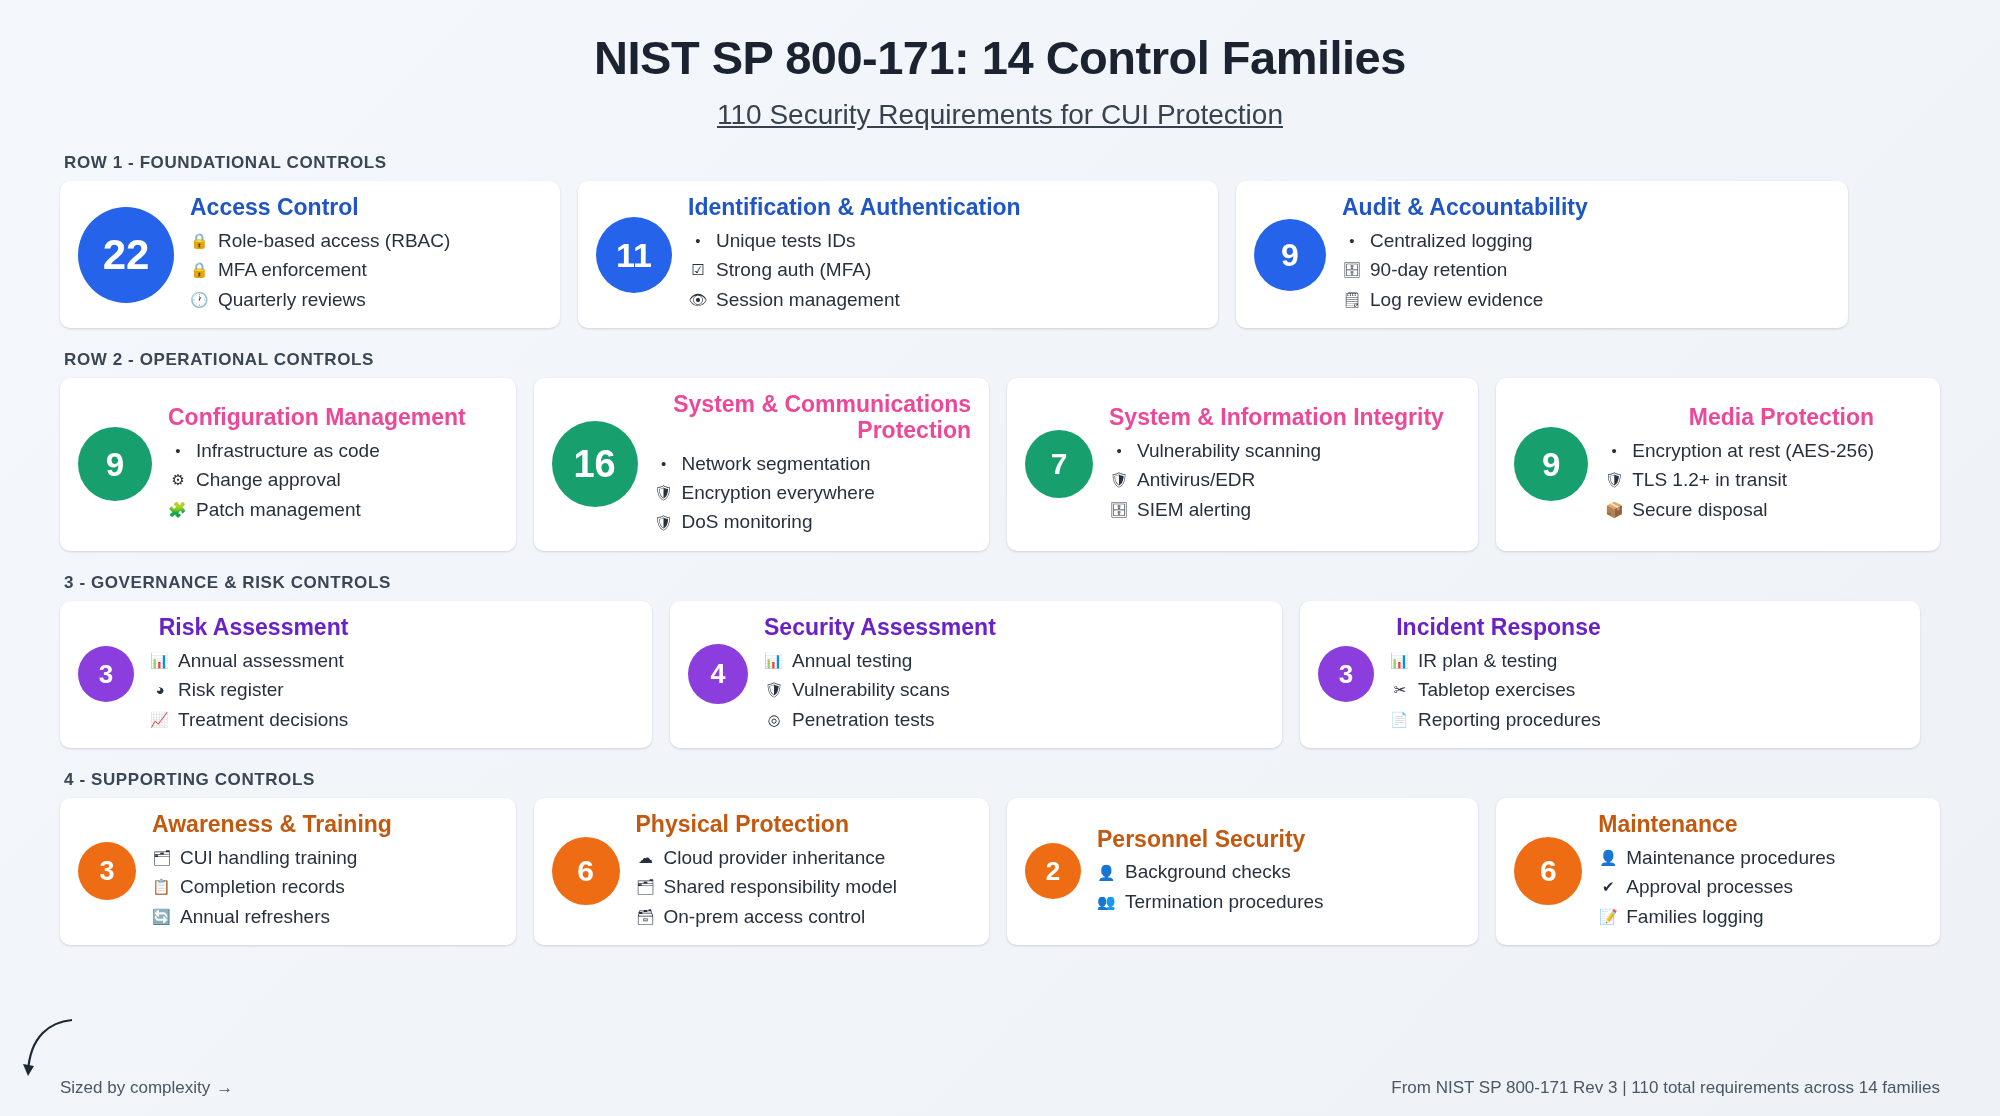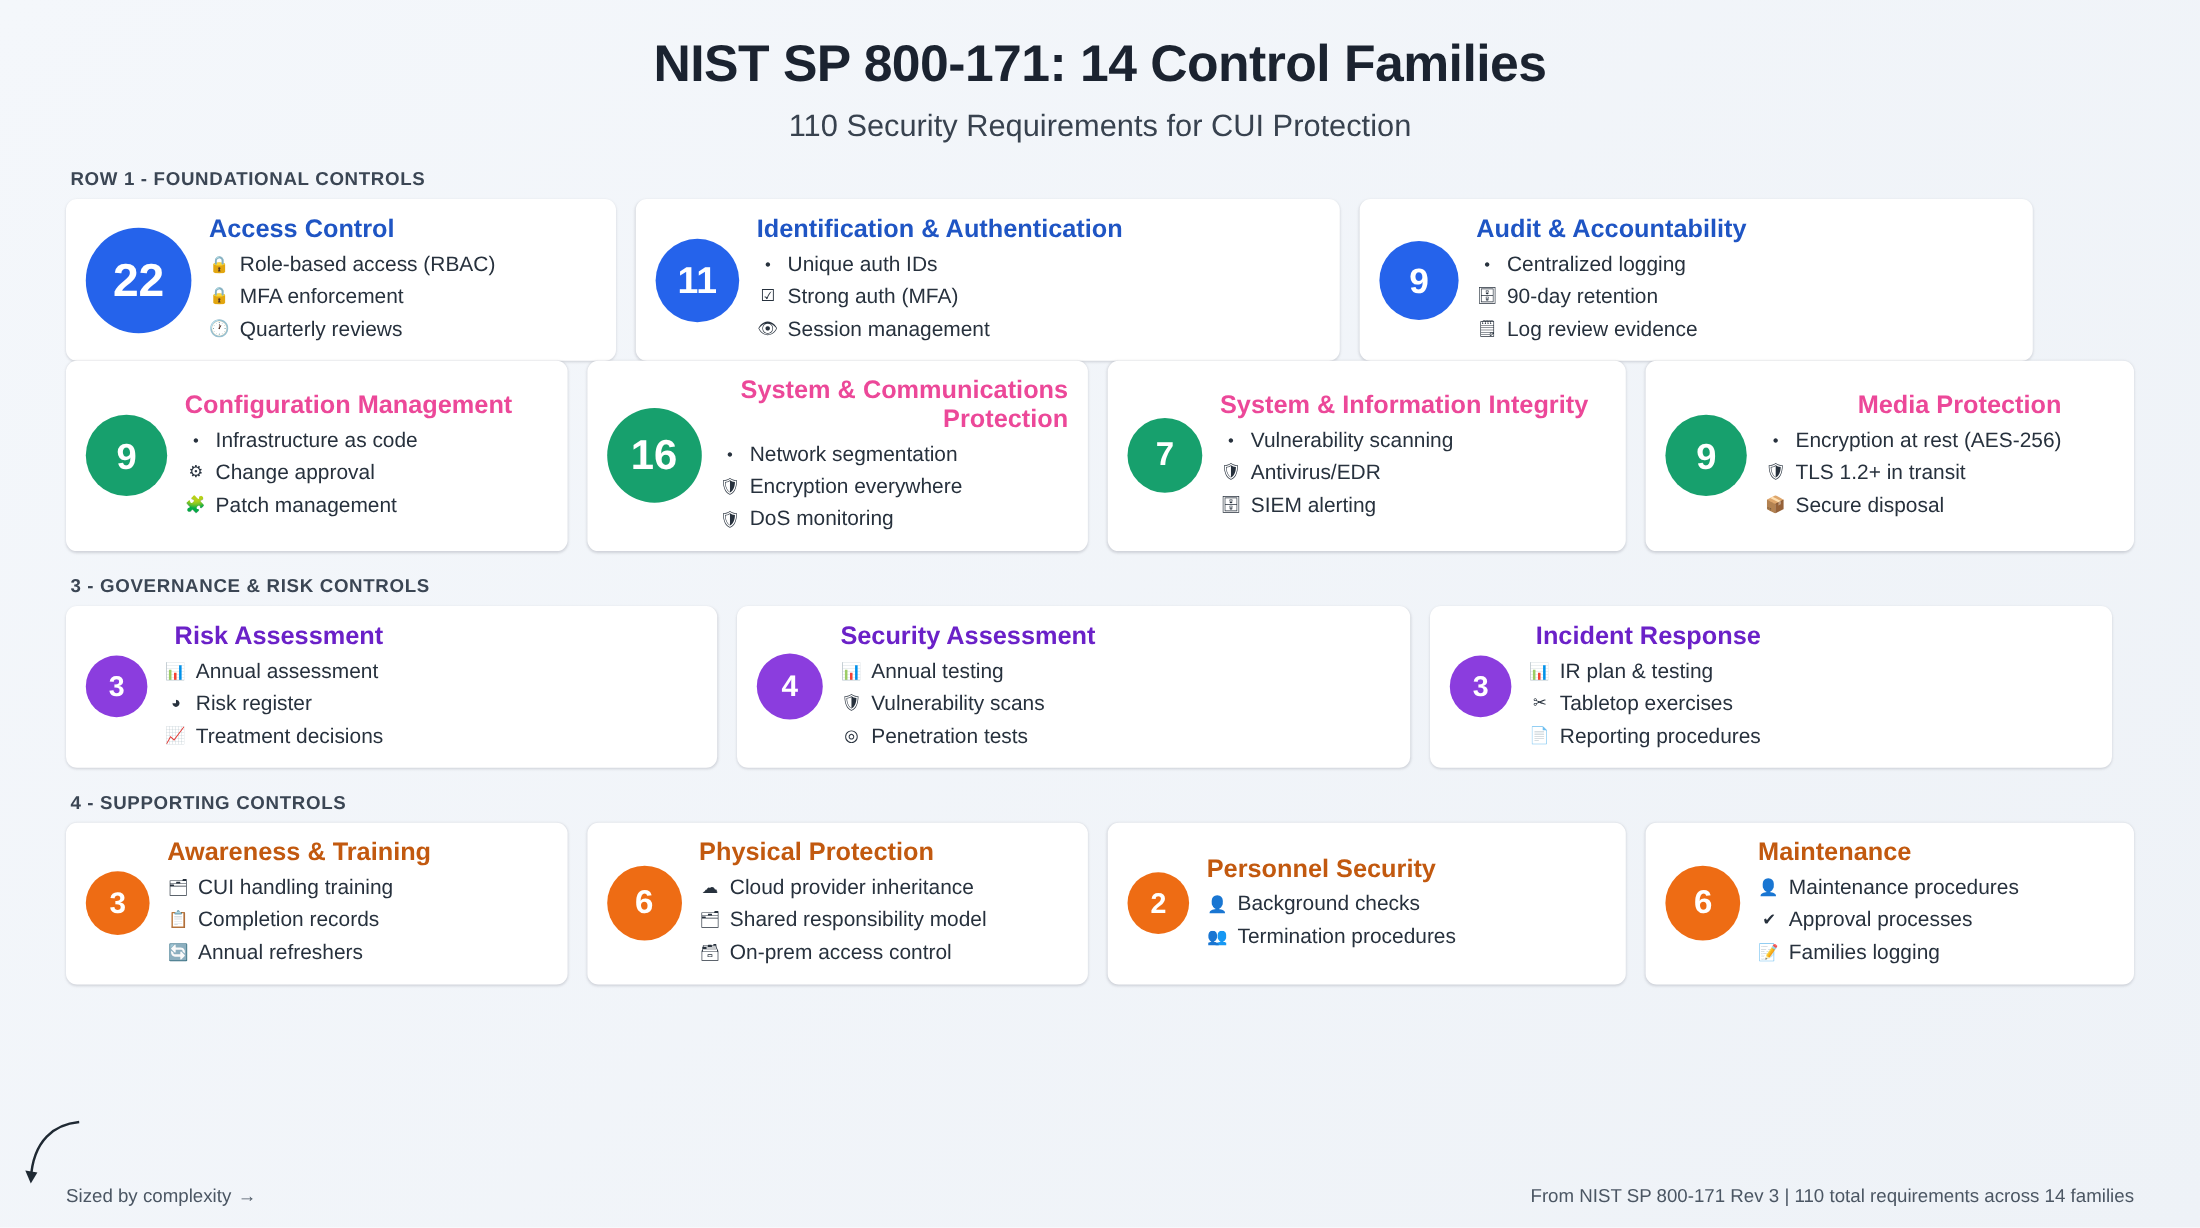--- a/index.html
+++ b/index.html
@@ -28,20 +28,21 @@
     color: #1b2330;
     letter-spacing: -0.5px;
     margin: 8px 0 0 0;
   }
   .subtitle {
     text-align: center;
     font-size: 28px;
     color: #38424f;
     margin: 14px 0 0 0;
     font-weight: normal;
+    text-decoration: underline;
   }
   .row-label {
     font-size: 17px;
     font-weight: bold;
     letter-spacing: 0.6px;
     color: #3b4654;
     margin: 22px 0 8px 4px;
     text-transform: uppercase;
   }
   .row {
@@ -165,21 +166,21 @@
             </ul>
           </div>
         </div>
         <div class="card" style="width: 640px;">
           <div class="badge" style="width: 76px; height: 76px; font-size: 34px;">11</div>
           <div class="card-body">
             <div class="card-title">Identification &amp; Authentication</div>
             <ul class="items">
               <li>
                 <span class="bullet-icon">•</span>
-                <span>Unique auth IDs</span>
+                <span>Unique tests IDs</span>
               </li>
               <li>
                 <span class="bullet-icon">☑</span>
                 <span>Strong auth (MFA)</span>
               </li>
               <li>
                 <span class="bullet-icon">👁</span>
                 <span>Session management</span>
               </li>
             </ul>
@@ -199,20 +200,21 @@
                 <span>90-day retention</span>
               </li>
               <li>
                 <span class="bullet-icon">🗒</span>
                 <span>Log review evidence</span>
               </li>
             </ul>
           </div>
         </div>
       </div>
+      <div class="row-label">ROW 2 - OPERATIONAL CONTROLS</div>
       <div class="row g-green">
         <div class="card" style="width: 464px;">
           <div class="badge" style="width: 74px; height: 74px; font-size: 33px;">9</div>
           <div class="card-body">
             <div class="card-title">Configuration Management</div>
             <ul class="items">
               <li>
                 <span class="bullet-icon">•</span>
                 <span>Infrastructure as code</span>
               </li>

